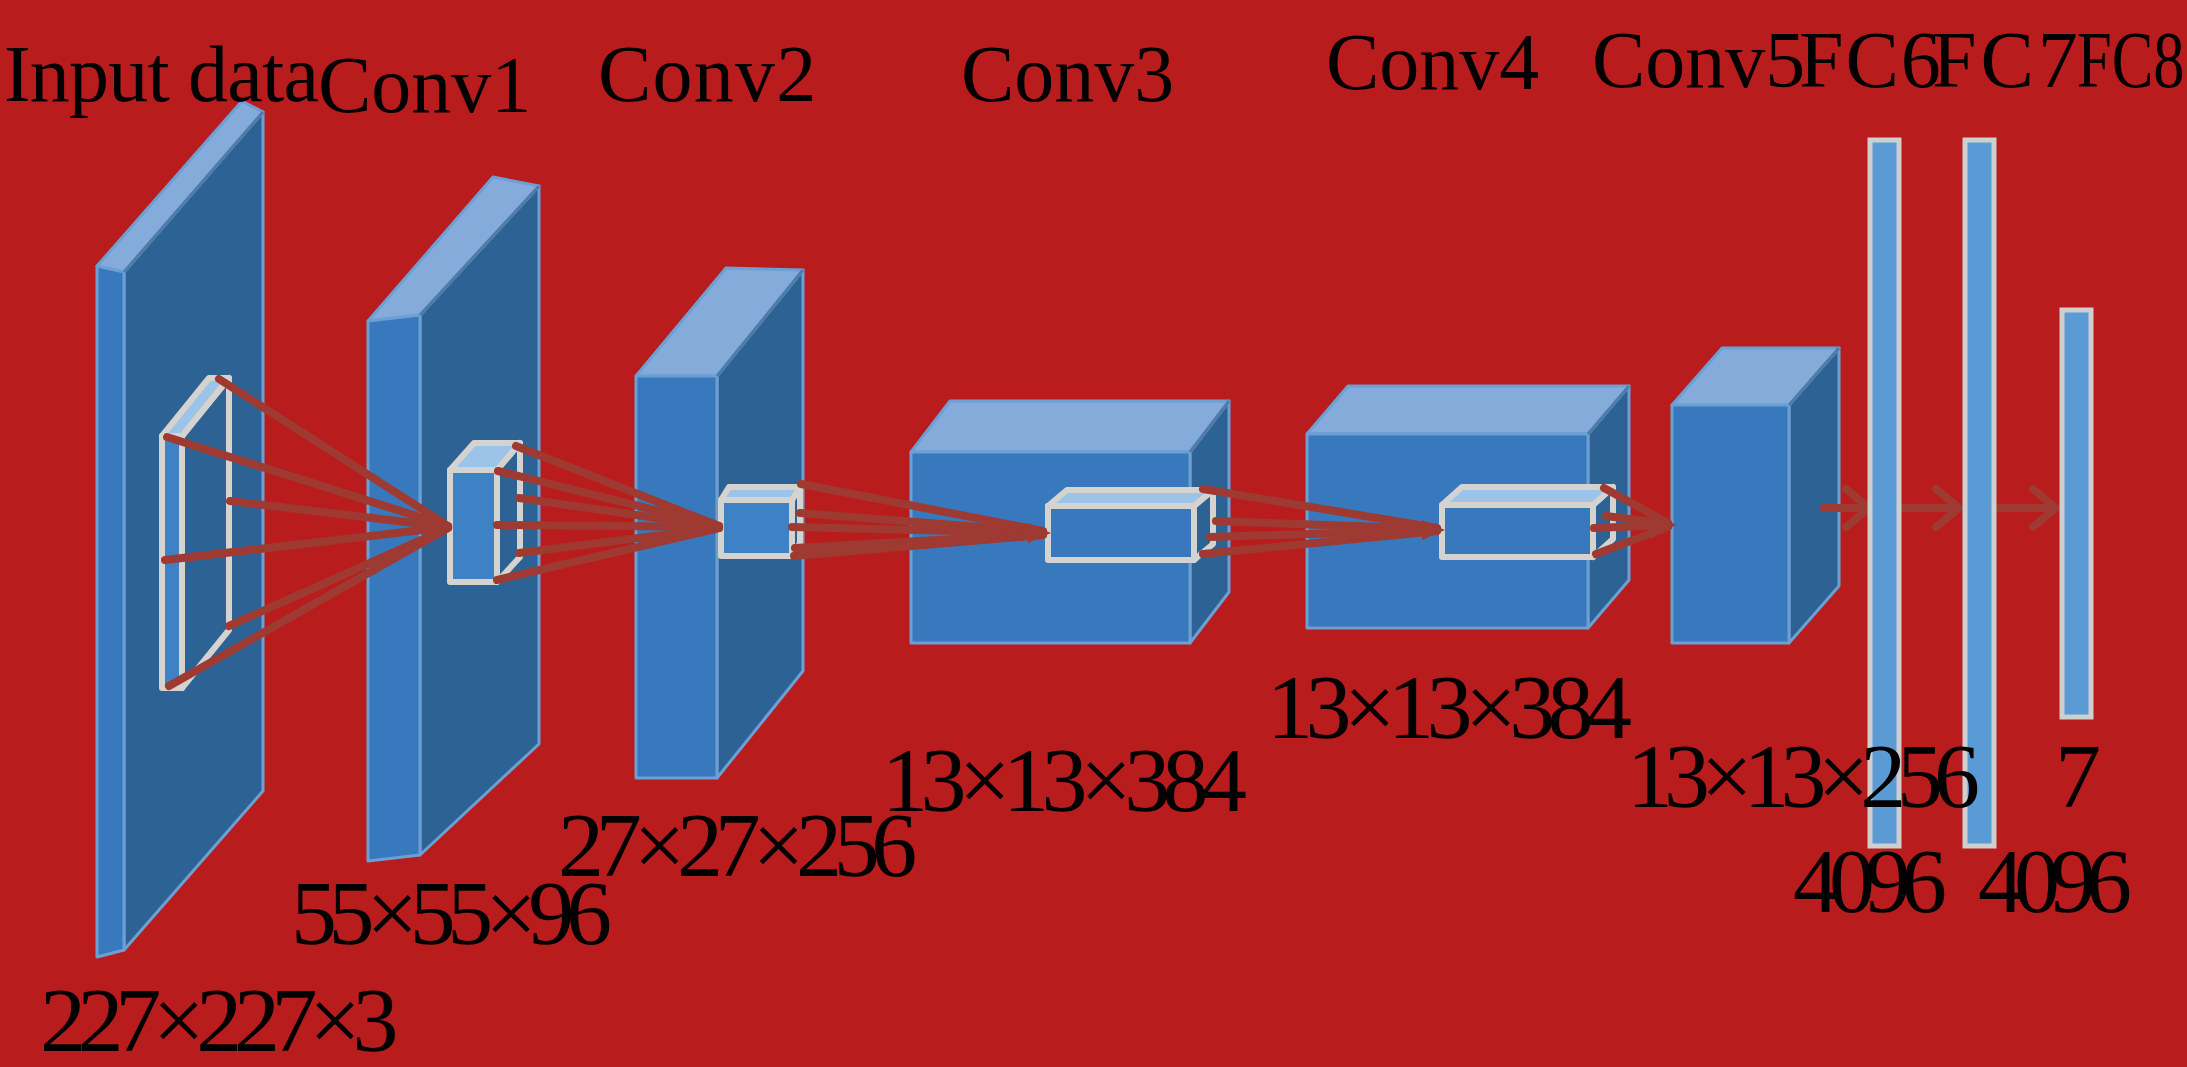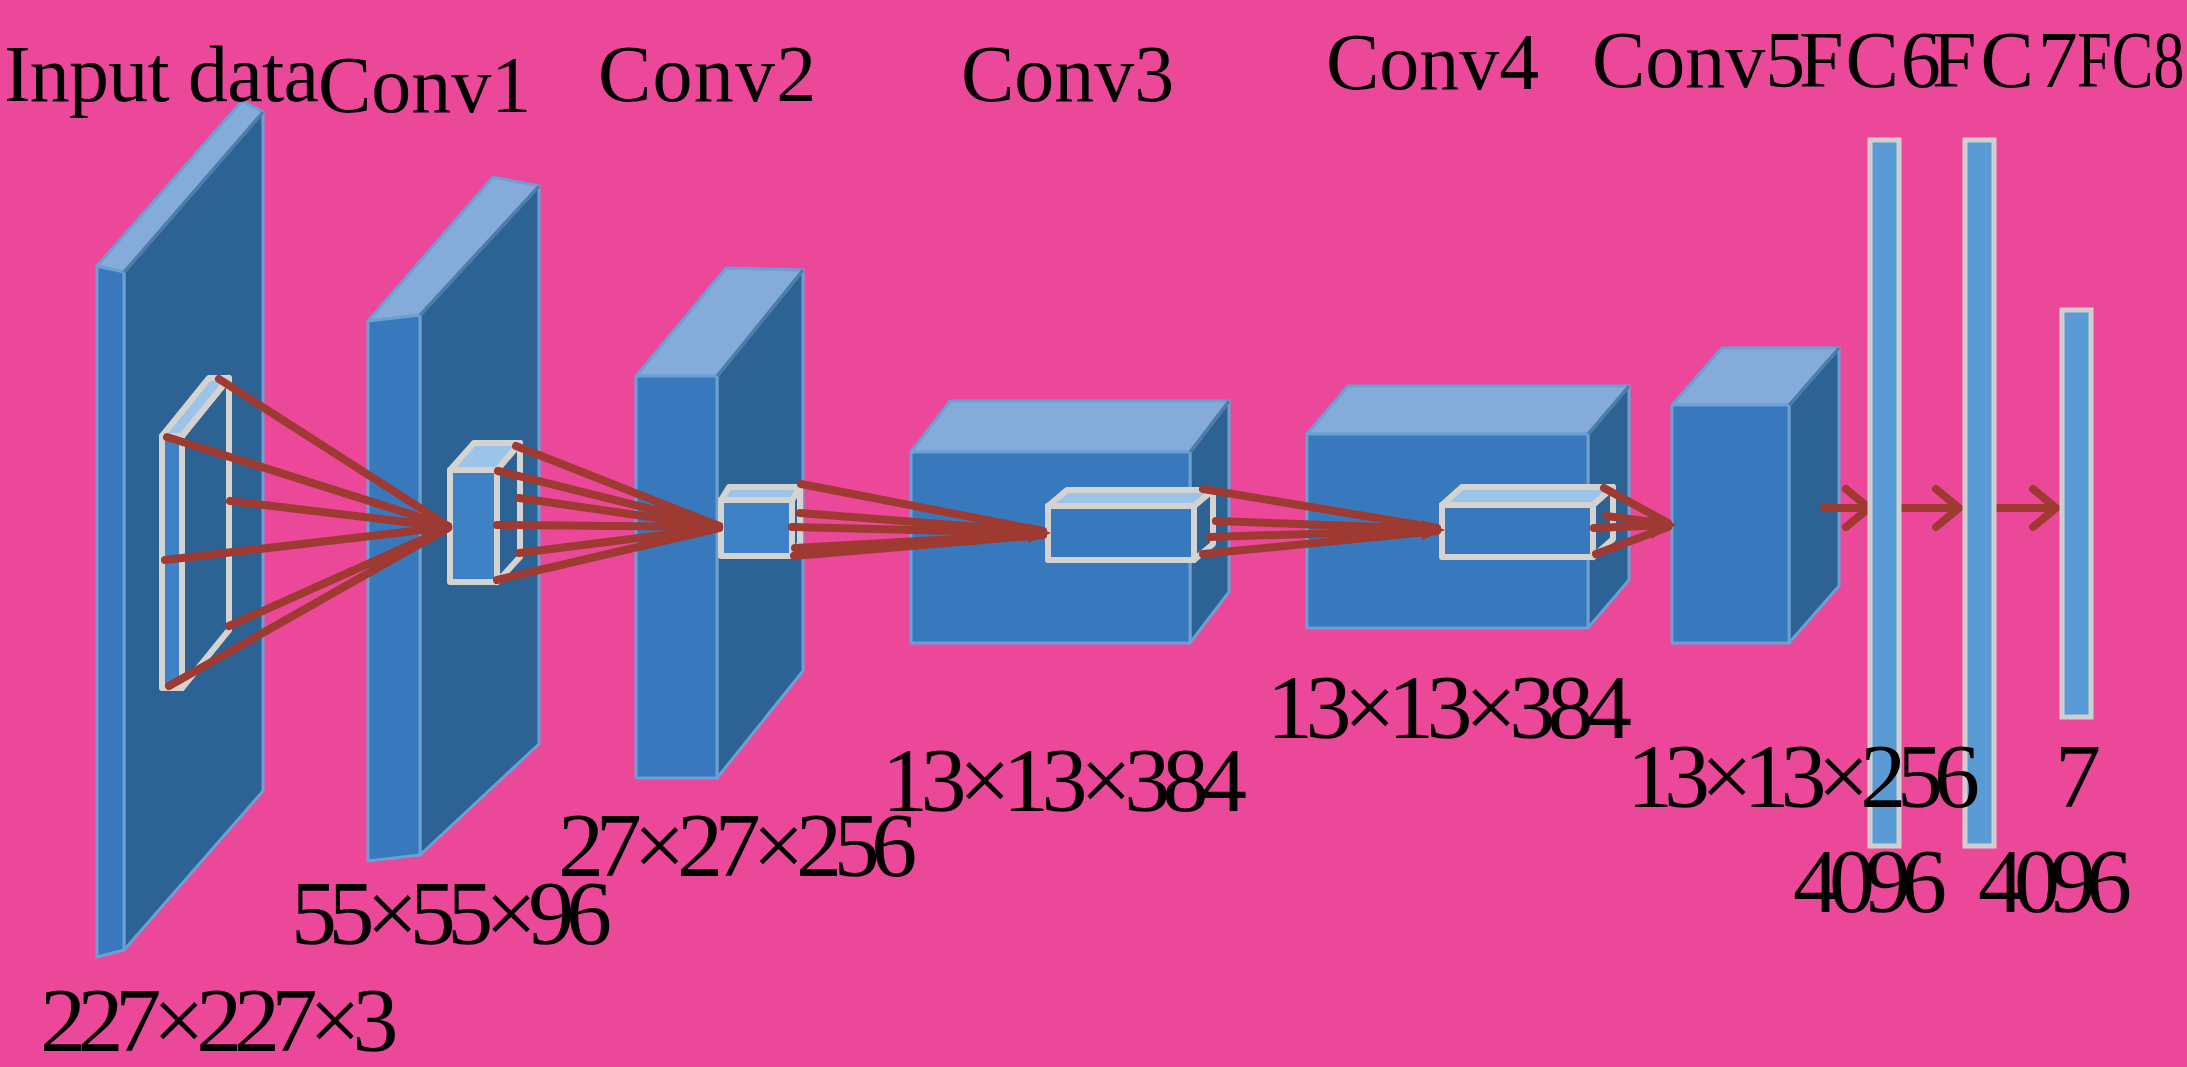--- a/index.html
+++ b/index.html
@@ -1,16 +1,16 @@
 <!DOCTYPE html>
 <html><head>
 <meta charset="utf-8">
 <style>
   html,body{margin:0;padding:0;background:#ffffff;}
-  #page{position:relative;width:2187px;height:1067px;overflow:hidden;background:#ec4899;}
+  #page{position:relative;width:2187px;height:1067px;overflow:hidden;background:#b91c1c;}
   svg{display:block;}
 </style>
 </head>
 <body>
 <div id="page">
 <svg width="2187" height="1067" viewBox="0 0 2187 1067">
 <defs>
 </defs>
 
 <g stroke="#6CA0D4" stroke-width="3" stroke-linejoin="round">

